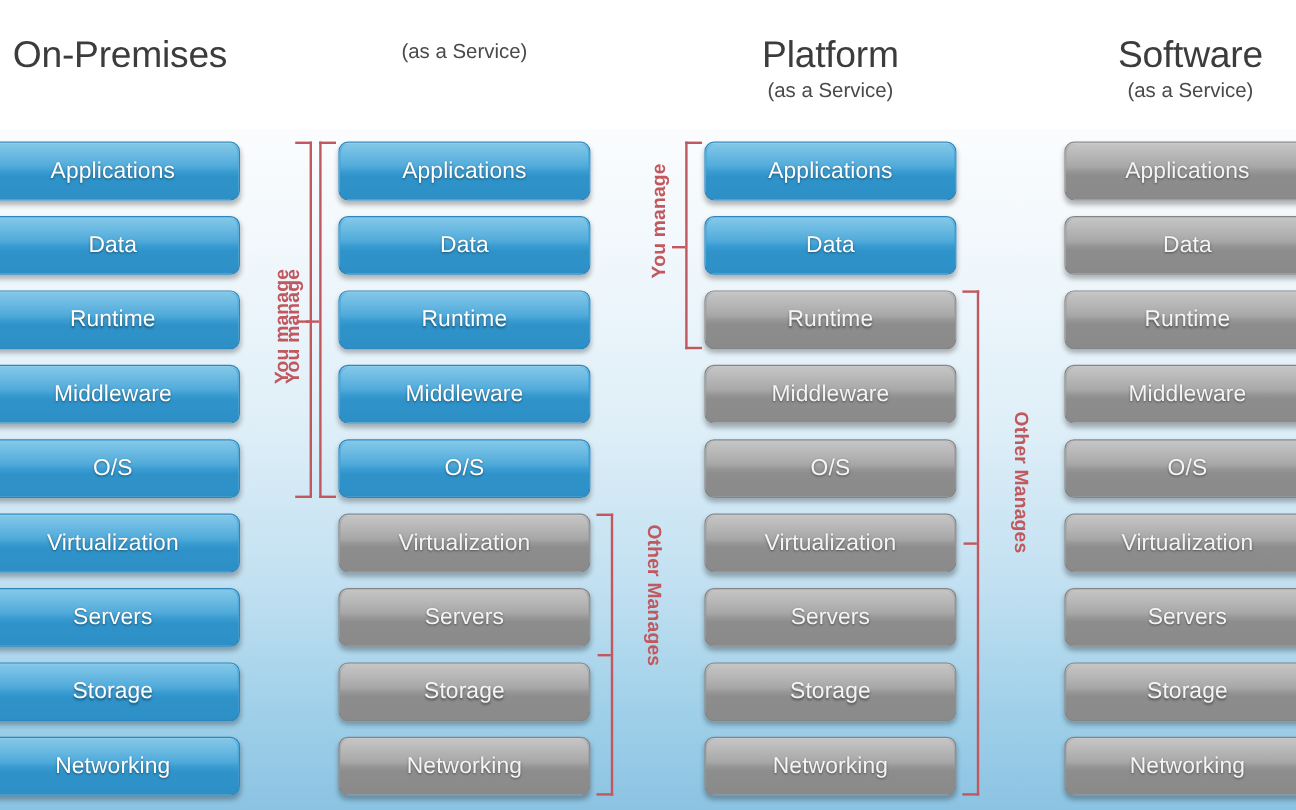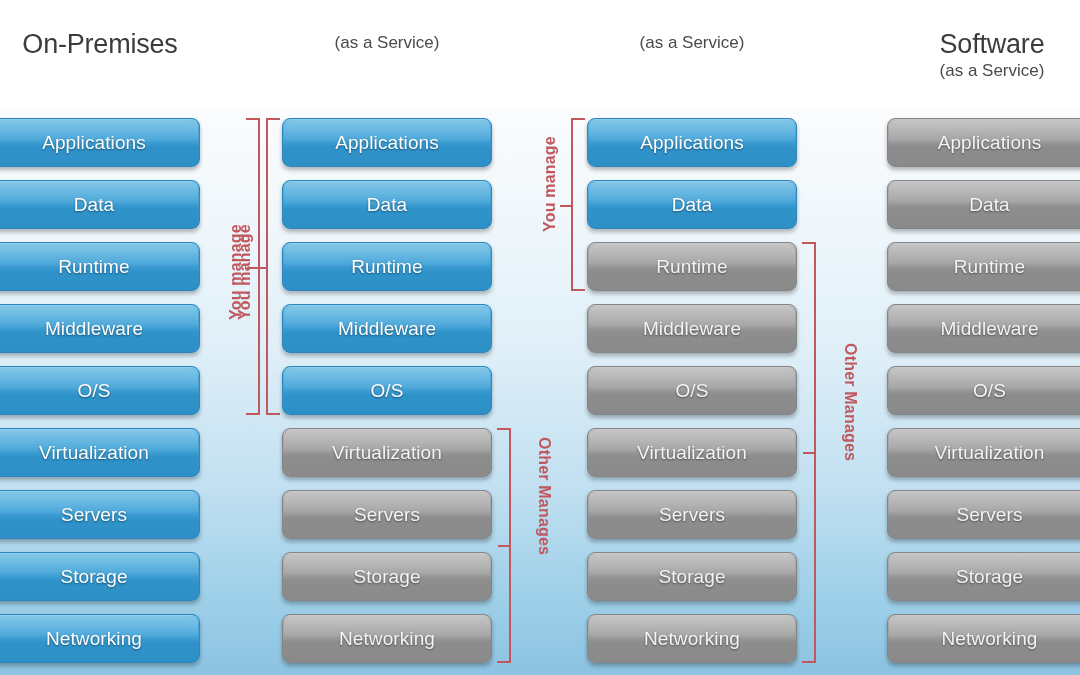--- a/index.html
+++ b/index.html
@@ -10,21 +10,21 @@
     position: relative;
   }
 
   
   .headers {
     position:absolute; top:0; left:0; width:1080px; height:108px;
     background:#ffffff;
   }
   .hdr { position:absolute; text-align:center; color:#3a3a3a; }
   .hdr .main {
-    font-size:27px; font-weight:400; letter-spacing:-0.2px;
+    font-size:31px; font-weight:400; letter-spacing:-0.2px;
     color:#3c3c3c; line-height:1.05; white-space:nowrap;
   }
   .hdr .sub {
     font-size:17px; font-weight:400; color:#4a4a4a;
     margin-top:3px; white-space:nowrap;
   }
 
   
   .col { position:absolute; top:118px; }
   .box {
@@ -80,20 +80,21 @@
 
 <div class="headers">
   <div class="hdr" style="left:0px; top:30px; width:200px;">
     <div class="main">On-Premises</div>
     <div class="sub"></div>
   </div>
   <div class="hdr" style="left:282px; top:30px; width:210px;">
     <div class="sub">(as a Service)</div>
   </div>
   <div class="hdr" style="left:587px; top:30px; width:210px;">
+    <div class="main">Platform</div>
     <div class="sub">(as a Service)</div>
   </div>
   <div class="hdr" style="left:887px; top:30px; width:210px;">
     <div class="main">Software</div>
     <div class="sub">(as a Service)</div>
   </div>
 </div>
 
 <div class="col" style="left:-12px; width:212px;">
   <div class="box blue">

